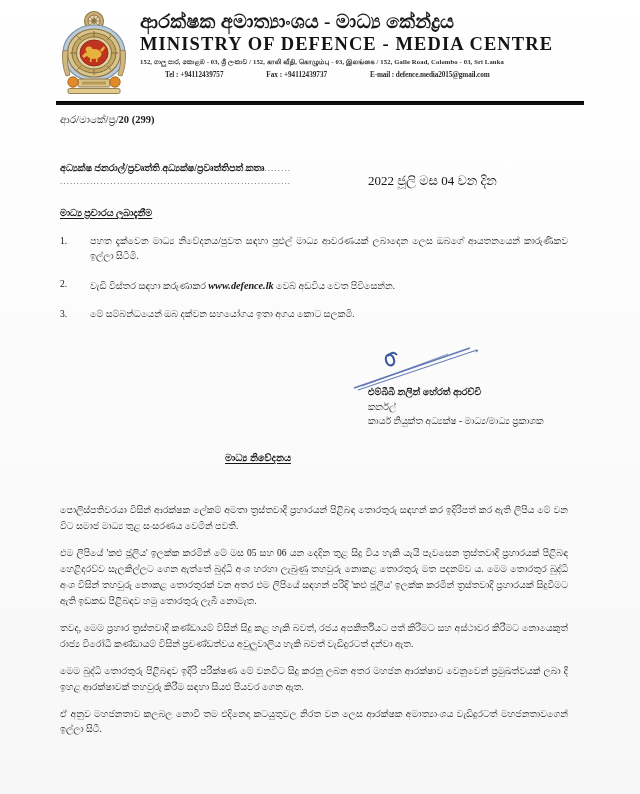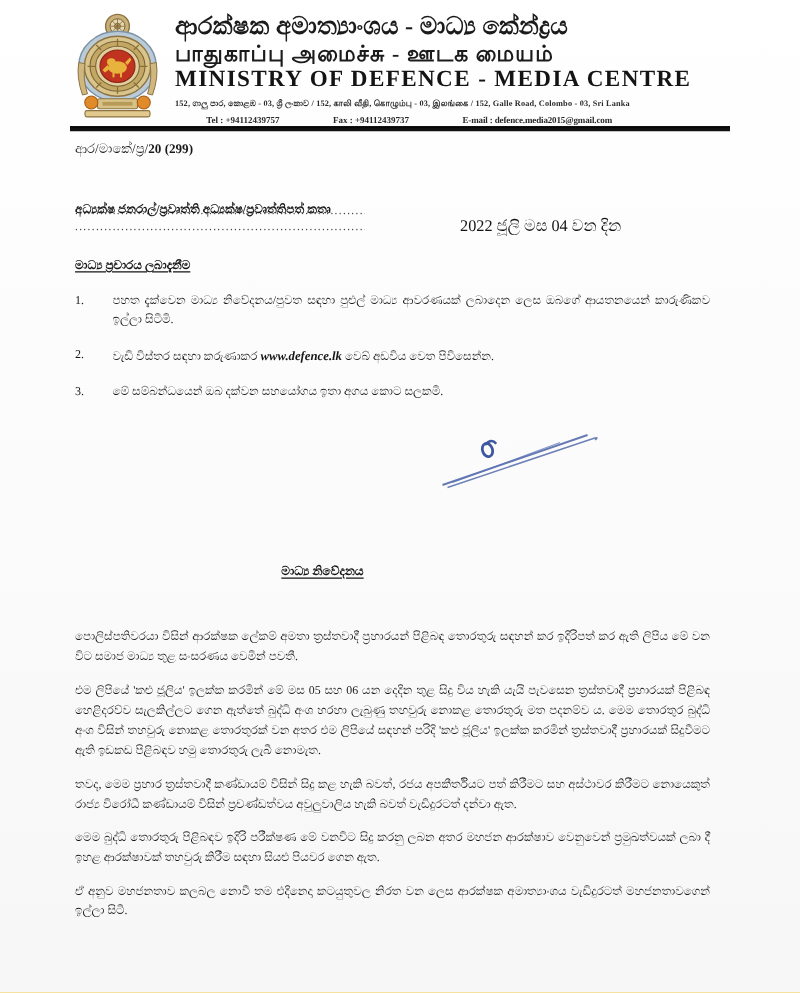--- a/index.html
+++ b/index.html
@@ -198,21 +198,20 @@
         <circle cx="59" cy="72" r="5.2" fill="#e08a2a" stroke="#a85f17" stroke-width=".9"></circle>
         <rect x="12" y="78.5" width="52" height="5" rx="1.5" fill="#e2c98d" stroke="#8d7342" stroke-width=".9"></rect>
 
         <path d="M7 40 q-2 12 3 26 l4 -1 q-4 -12 -2 -24 Z" fill="#cfb77e" stroke="#8d7342" stroke-width=".8"></path>
         <path d="M69 40 q2 12 -3 26 l-4 -1 q4 -12 2 -24 Z" fill="#cfb77e" stroke="#8d7342" stroke-width=".8"></path>
       </svg>
     </div>
 
     <div class="header-text">
       <div class="ln-sinhala">ආරක්ෂක අමාත්‍යාංශය - මාධ්‍ය කේන්ද්‍රය</div>
-      <div class="ln-tamil">பாதுகாப்பு அமைச்சு - ஊடக மையம்</div>
       <div class="ln-english">MINISTRY OF DEFENCE - MEDIA CENTRE</div>
       <div class="ln-address">152, ගාලු පාර, කොළඹ - 03, ශ්‍රී ලංකාව  /  152, காலி வீதி, கொழும்பு - 03, இலங்கை  /  152, Galle Road, Colombo - 03, Sri Lanka</div>
       <div class="ln-contact">
         <span>Tel : +94112439757</span>
         <span>Fax : +94112439737</span>
         <span class="email-blur">E-mail : defence.media2015@gmail.com</span>
       </div>
     </div>
   </div>
 
@@ -250,20 +249,25 @@
   <div class="sig-wrap">
     <svg class="sig-svg" width="220" height="50" viewBox="0 0 220 50">
       <path d="M2 46 L118 6" stroke="#4a63a8" stroke-width="1.5" fill="none" opacity=".85"></path>
       <path d="M6 48 L122 9 Q128 7 124 10" stroke="#4a63a8" stroke-width="1.2" fill="none" opacity=".8"></path>
       <path d="M10 44 L96 12" stroke="#5a72b4" stroke-width="1" fill="none" opacity=".7"></path>
       <ellipse cx="38" cy="18" rx="4" ry="5.5" fill="none" stroke="#3d57a0" stroke-width="2.2" transform="rotate(-18 38 18)"></ellipse>
       <path d="M36 14 q5 -6 9 -1" stroke="#3d57a0" stroke-width="2" fill="none"></path>
     </svg>
   </div>
 
+  <div class="sig-block">
+    <div class="sig-name">එම්බීබී නලින් හේරත් ආරච්චි</div>
+    <div>කර්නල්</div>
+    <div>කාර්ය නියුක්ත අධ්‍යක්ෂ - මාධ්‍ය/මාධ්‍ය ප්‍රකාශක</div>
+  </div>
 
   <div class="pr-title">
     <span>මාධ්‍ය නිවේදනය</span>
   </div>
 
   <div class="pr-body">
     <div class="pr-p">පොලිස්පතිවරයා විසින් ආරක්ෂක ලේකම් අමතා ත්‍රස්තවාදී ප්‍රහාරයන් පිළිබඳ තොරතුරු සඳහන් කර ඉදිරිපත් කර ඇති ලිපිය මේ වන විට සමාජ මාධ්‍ය තුළ සංසරණය වෙමින් පවතී.</div>
     <div class="pr-p">එම ලිපියේ 'කළු ජූලිය' ඉලක්ක කරමින් මේ මස 05 සහ 06 යන දෙදින තුළ සිදු විය හැකි යැයි පැවසෙන ත්‍රස්තවාදී ප්‍රහාරයක් පිළිබඳ හෙළිදරව්ව සැලකිල්ලට ගෙන ඇත්තේ බුද්ධි අංශ හරහා ලැබුණු තහවුරු නොකළ තොරතුරු මත පදනම්ව ය. මෙම තොරතුර බුද්ධි අංශ විසින් තහවුරු නොකළ තොරතුරක් වන අතර එම ලිපියේ සඳහන් පරිදි 'කළු ජූලිය' ඉලක්ක කරමින් ත්‍රස්තවාදී ප්‍රහාරයක් සිදුවීමට ඇති ඉඩකඩ පිළිබඳව හමු තොරතුරු ලැබී නොමැත.</div>
     <div class="pr-p">තවද, මෙම ප්‍රහාර ත්‍රස්තවාදී කණ්ඩායම් විසින් සිදු කළ හැකි බවත්, රජය අපකීර්තියට පත් කිරීමට සහ අස්ථාවර කිරීමට නොයෙකුත් රාජ්‍ය විරෝධී කණ්ඩායම් විසින් ප්‍රචණ්ඩත්වය අවුලුවාලිය හැකි බවත් වැඩිදුරටත් දන්වා ඇත.</div>
     <div class="pr-p">මෙම බුද්ධි තොරතුරු පිළිබඳව ඉදිරි පරීක්ෂණ මේ වනවිට සිදු කරනු ලබන අතර මහජන ආරක්ෂාව වෙනුවෙන් ප්‍රමුඛත්වයක් ලබා දී ඉහළ ආරක්ෂාවක් තහවුරු කිරීම සඳහා සියළු පියවර ගෙන ඇත.</div>

